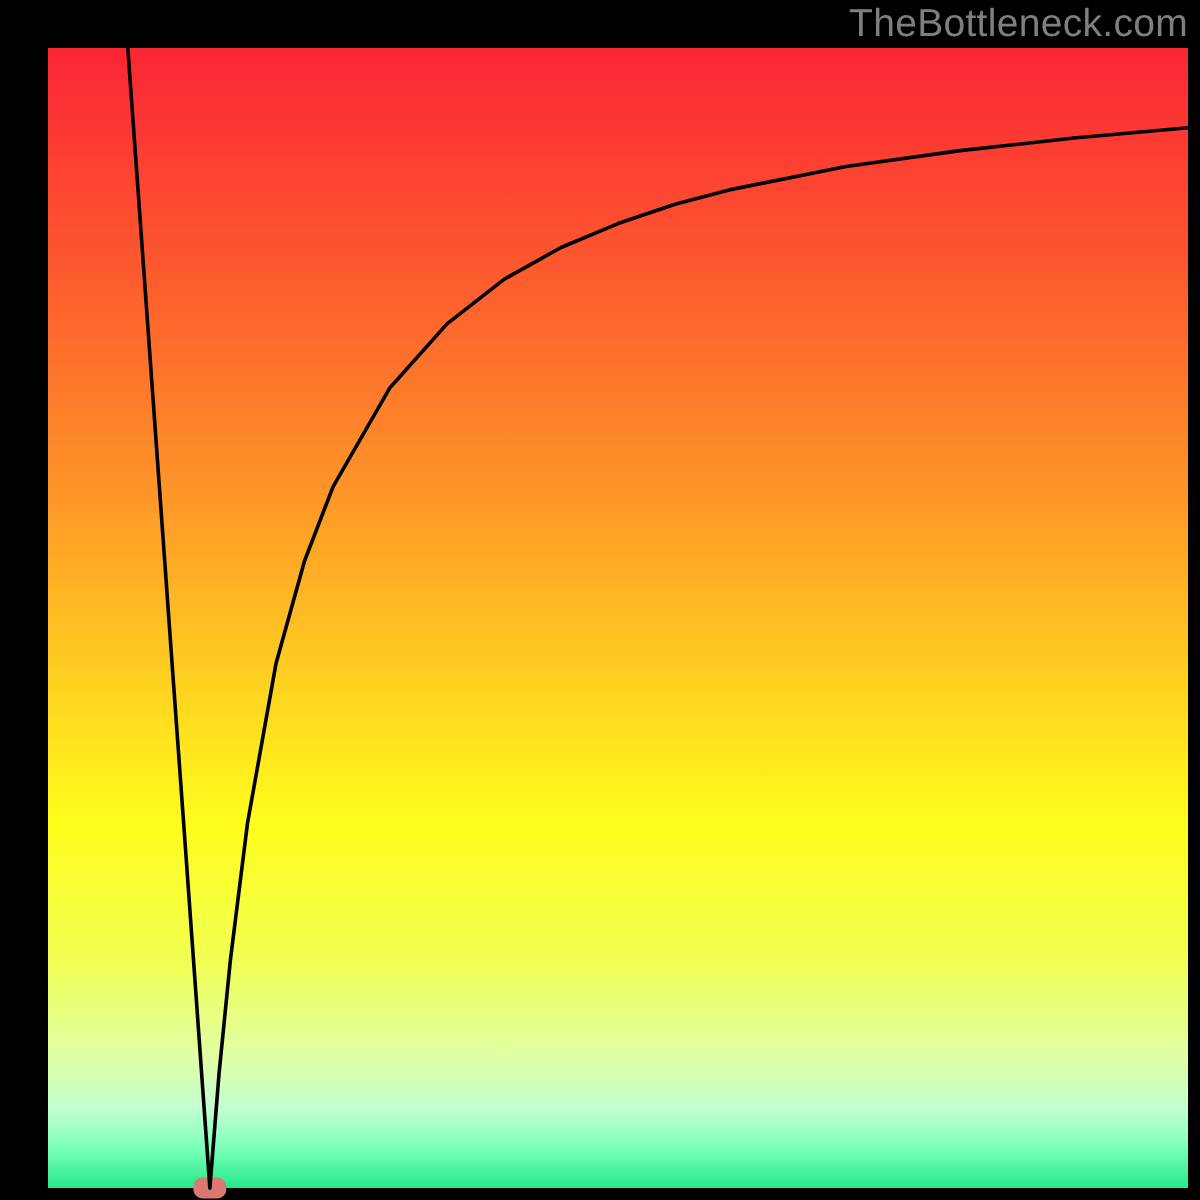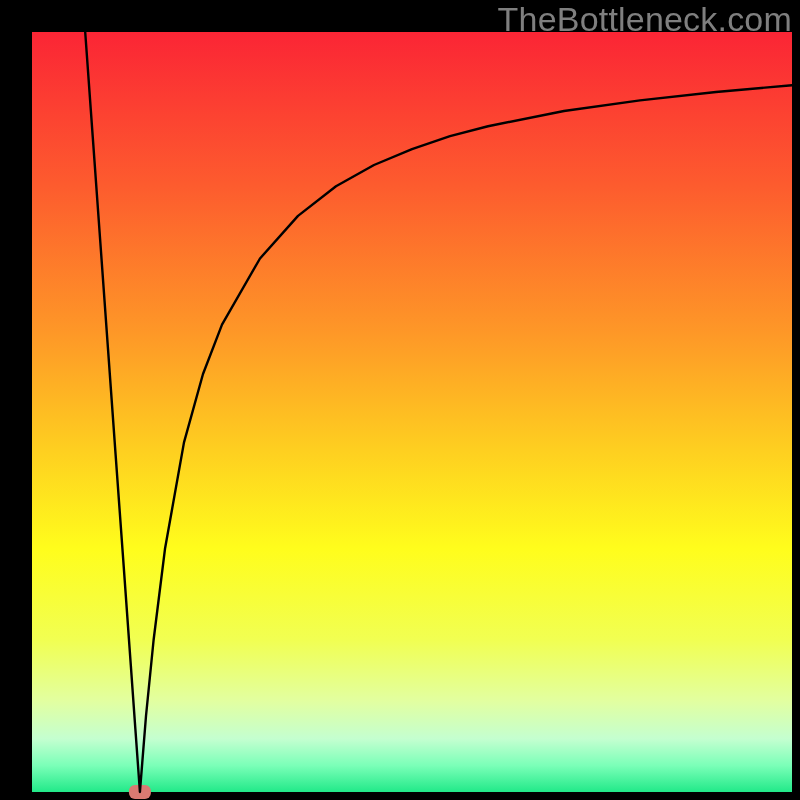--- a/index.html
+++ b/index.html
@@ -12,21 +12,21 @@
   }
   .stage {
     position: relative;
     width: 800px;
     height: 800px;
   }
   .watermark {
     position: absolute;
     top: 0px;
     right: 8px;
-    font-size: 34px;
+    font-size: 26px;
     color: #7f7f7f;
     font-weight: 500;
     letter-spacing: 0.2px;
     z-index: 5;
   }
   svg.plot {
     position: absolute;
     left: 0; top: 0;
     width: 800px; height: 800px;
     display: block;

